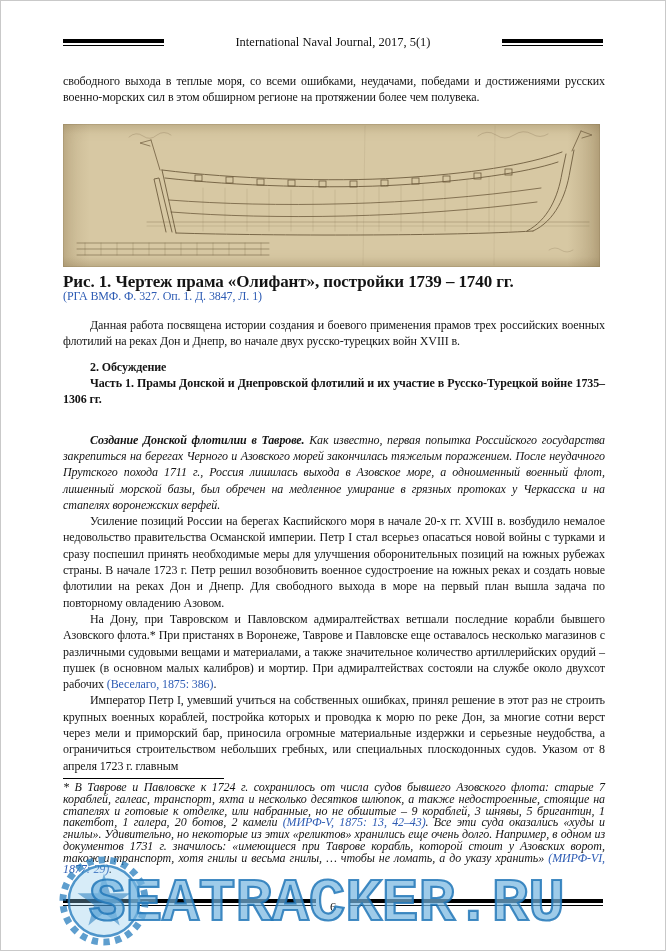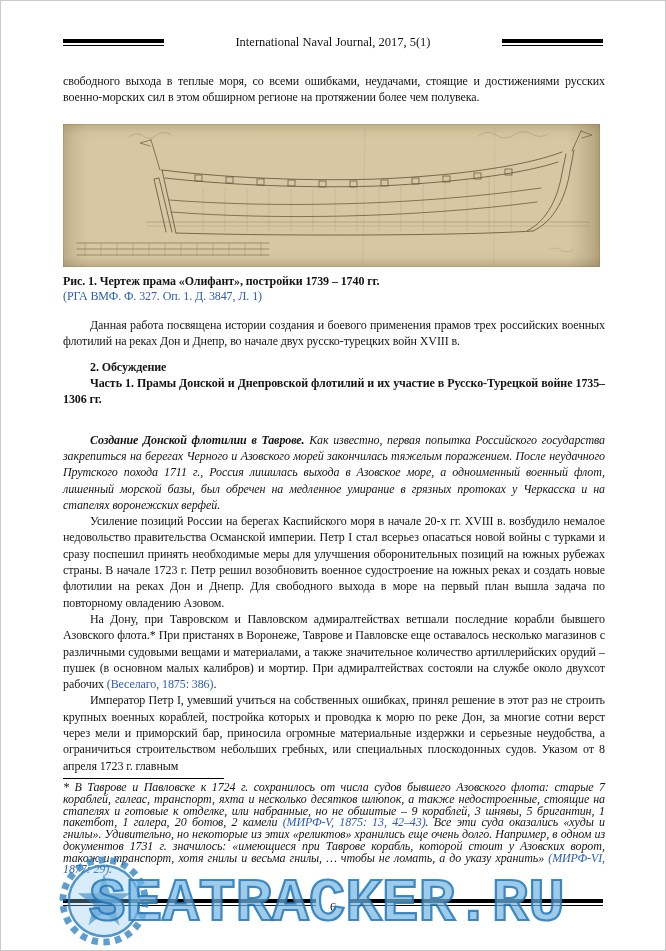--- a/index.html
+++ b/index.html
@@ -36,21 +36,21 @@
     margin-top: 18px; width: 537px; height: 143px; position: relative;
     background:
       linear-gradient(90deg, rgba(115,90,50,0.16), rgba(115,90,50,0) 5%, rgba(115,90,50,0) 94%, rgba(115,90,50,0.28)),
       linear-gradient(180deg, rgba(115,90,50,0.10), rgba(115,90,50,0) 7%, rgba(115,90,50,0) 93%, rgba(115,90,50,0.14)),
       var(--paper, #d7c8a3);
     box-shadow: inset 0 0 16px rgba(105,80,40,0.25);
     color: var(--ink, #6e5c3e);
   }
   .figure svg { display: block; width: 100%; height: 100%; }
 
-  .caption { margin: 7px 0 0 0; font-size: 12px; line-height: 15.8px; font-weight: bold; letter-spacing: -0.1px; }
+  .caption { margin: 7px 0 0 0; font-size: 17px; line-height: 15.8px; font-weight: bold; letter-spacing: -0.1px; }
   .caption-link { margin: 0; font-size: 12px; line-height: 15.8px; letter-spacing: -0.1px; }
   .ref-link { color: var(--link, #2e5cb4); cursor: pointer; }
 
   
   .fn-sep { margin-top: 4px; width: 161px; border-top: 1px solid #000; }
   .footnote {
     margin: 3px 0 0 0; font-size: 12px; line-height: 11.8px;
     text-align: justify; letter-spacing: -0.1px; font-style: italic;
   }
 
@@ -86,21 +86,21 @@
     </div>
     <div class="htitle">International Naval Journal, 2017, 5(1)</div>
     <div class="rules">
       <div class="thick"></div>
       <div class="thin"></div>
     </div>
   </div>
 
   <div class="content">
 
-    <p class="body-text noindent">свободного выхода в теплые моря, со всеми ошибками, неудачами, стоящие и достижениями русских военно-морских сил в этом обширном регионе на протяжении более чем полувека.</p>
+    <p class="body-text noindent">свободного выхода в теплые моря, со всеми ошибками, неудачами, победами и достижениями русских военно-морских сил в этом обширном регионе на протяжении более чем полувека.</p>
 
     <div class="figure">
       <svg viewBox="0 0 537 143" preserveAspectRatio="none">
         <g stroke="currentColor" fill="none" stroke-width="0.9" stroke-linecap="round">
           <rect x="0.5" y="0.5" width="536" height="142" opacity="0.18" stroke-width="1"></rect>
 
           <line x1="302" y1="2" x2="300" y2="141" opacity="0.12"></line>
           <line x1="432" y1="2" x2="431" y2="141" opacity="0.10"></line>
 
           <path d="M 66 13 q 7 -6 14 -1 q 7 5 14 -1 q 7 -5 14 0" opacity="0.35" stroke-width="0.7"></path>

